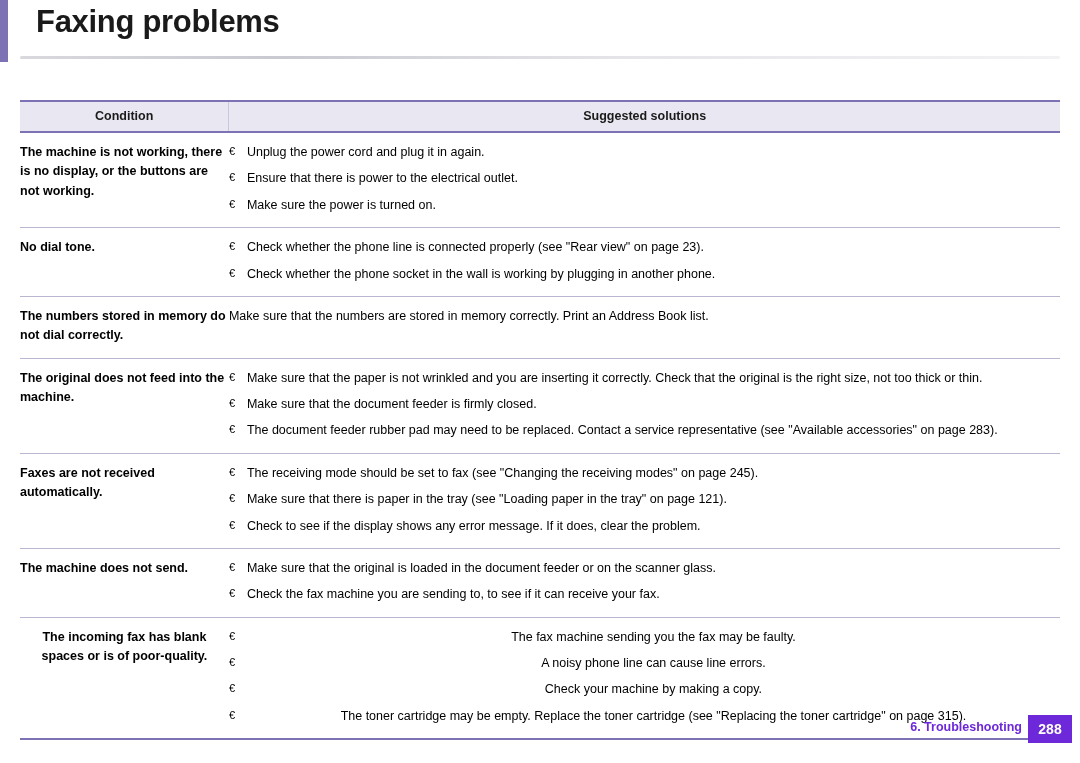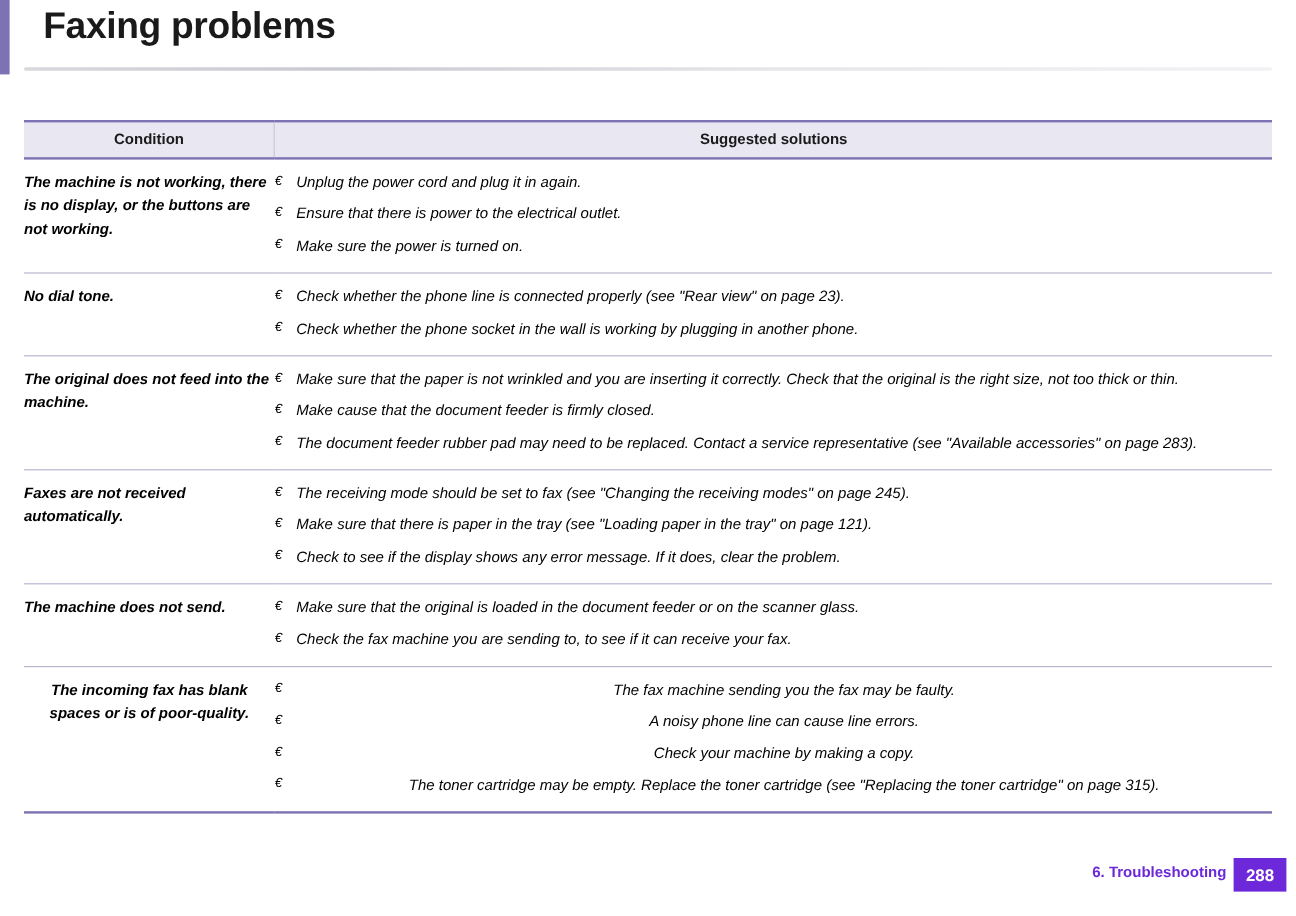--- a/index.html
+++ b/index.html
@@ -71,21 +71,20 @@
   }
   th.col-cond { width: 206px; border-right: 1px solid #c9c6dd; }
   th.col-sol  { width: 821px; }
 
   table.tbl tbody td {
     border-bottom: 1px solid #b9b6cf;
     vertical-align: top;
     padding: 10px 0 12px 0;
     font-size: 12.5px;
     color: #000;
-    font-style: italic;
   }
   td.cond {
     font-weight: bold;
     padding-left: 8px;
     padding-right: 6px;
     line-height: 1.55;
   }
   td.sol {
     padding-left: 18px;
     padding-right: 10px;
@@ -177,27 +176,35 @@
       <tr>
         <td class="cond">No dial tone.</td>
         <td class="sol">
           <ul class="bullets">
             <li><span class="bullet-mark">€</span><span>Check whether the phone line is connected properly (see "Rear view" on page 23).</span></li>
             <li><span class="bullet-mark">€</span><span>Check whether the phone socket in the wall is working by plugging in another phone.</span></li>
           </ul>
         </td>
       </tr>
 
+      <tr>
+        <td class="cond">The numbers stored in memory do not dial correctly.</td>
+        <td class="sol">
+          <ul class="bullets">
+            <li style="padding-left:0"><span>Make sure that the numbers are stored in memory correctly. Print an Address Book list.</span></li>
+          </ul>
+        </td>
+      </tr>
 
       <tr>
         <td class="cond">The original does not feed into the machine.</td>
         <td class="sol">
           <ul class="bullets">
             <li><span class="bullet-mark">€</span><span>Make sure that the paper is not wrinkled and you are inserting it correctly. Check that the original is the right size, not too thick or thin.</span></li>
-            <li><span class="bullet-mark">€</span><span>Make cause that the document feeder is firmly closed.</span></li>
+            <li><span class="bullet-mark">€</span><span>Make sure that the document feeder is firmly closed.</span></li>
             <li><span class="bullet-mark">€</span><span>The document feeder rubber pad may need to be replaced. Contact a service representative (see "Available accessories" on page 283).</span></li>
           </ul>
         </td>
       </tr>
 
       <tr>
         <td class="cond">Faxes are not received automatically.</td>
         <td class="sol">
           <ul class="bullets">
             <li><span class="bullet-mark">€</span><span>The receiving mode should be set to fax (see "Changing the receiving modes" on page 245).</span></li>

